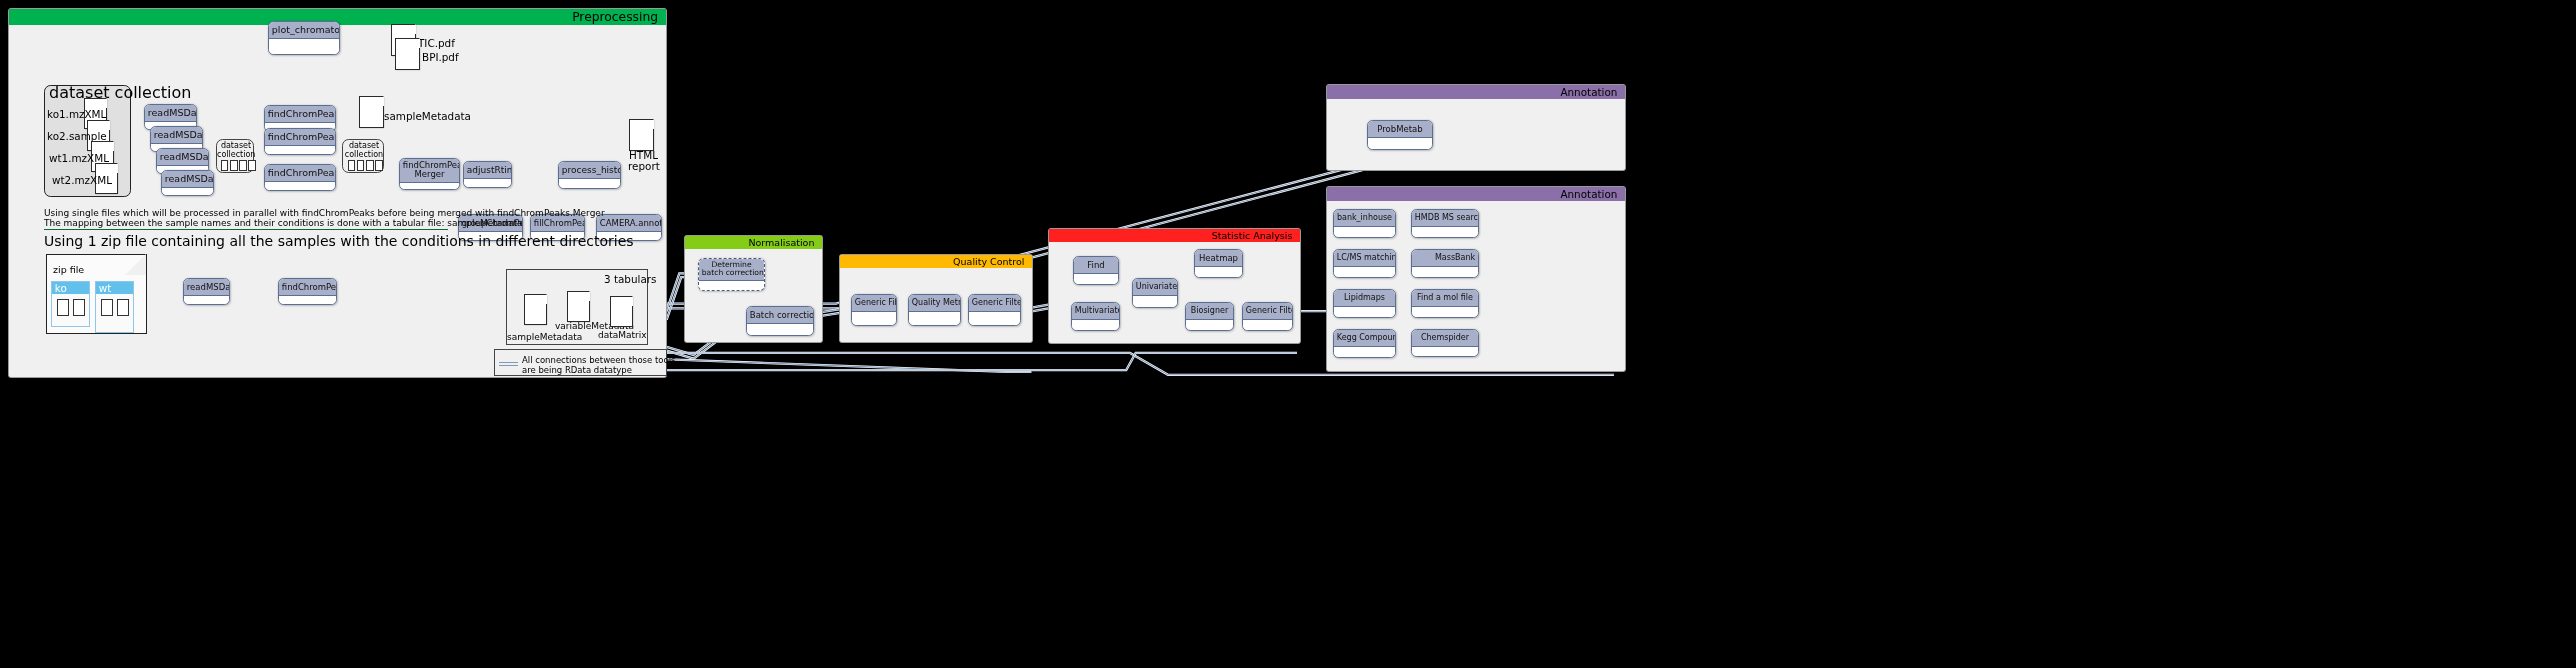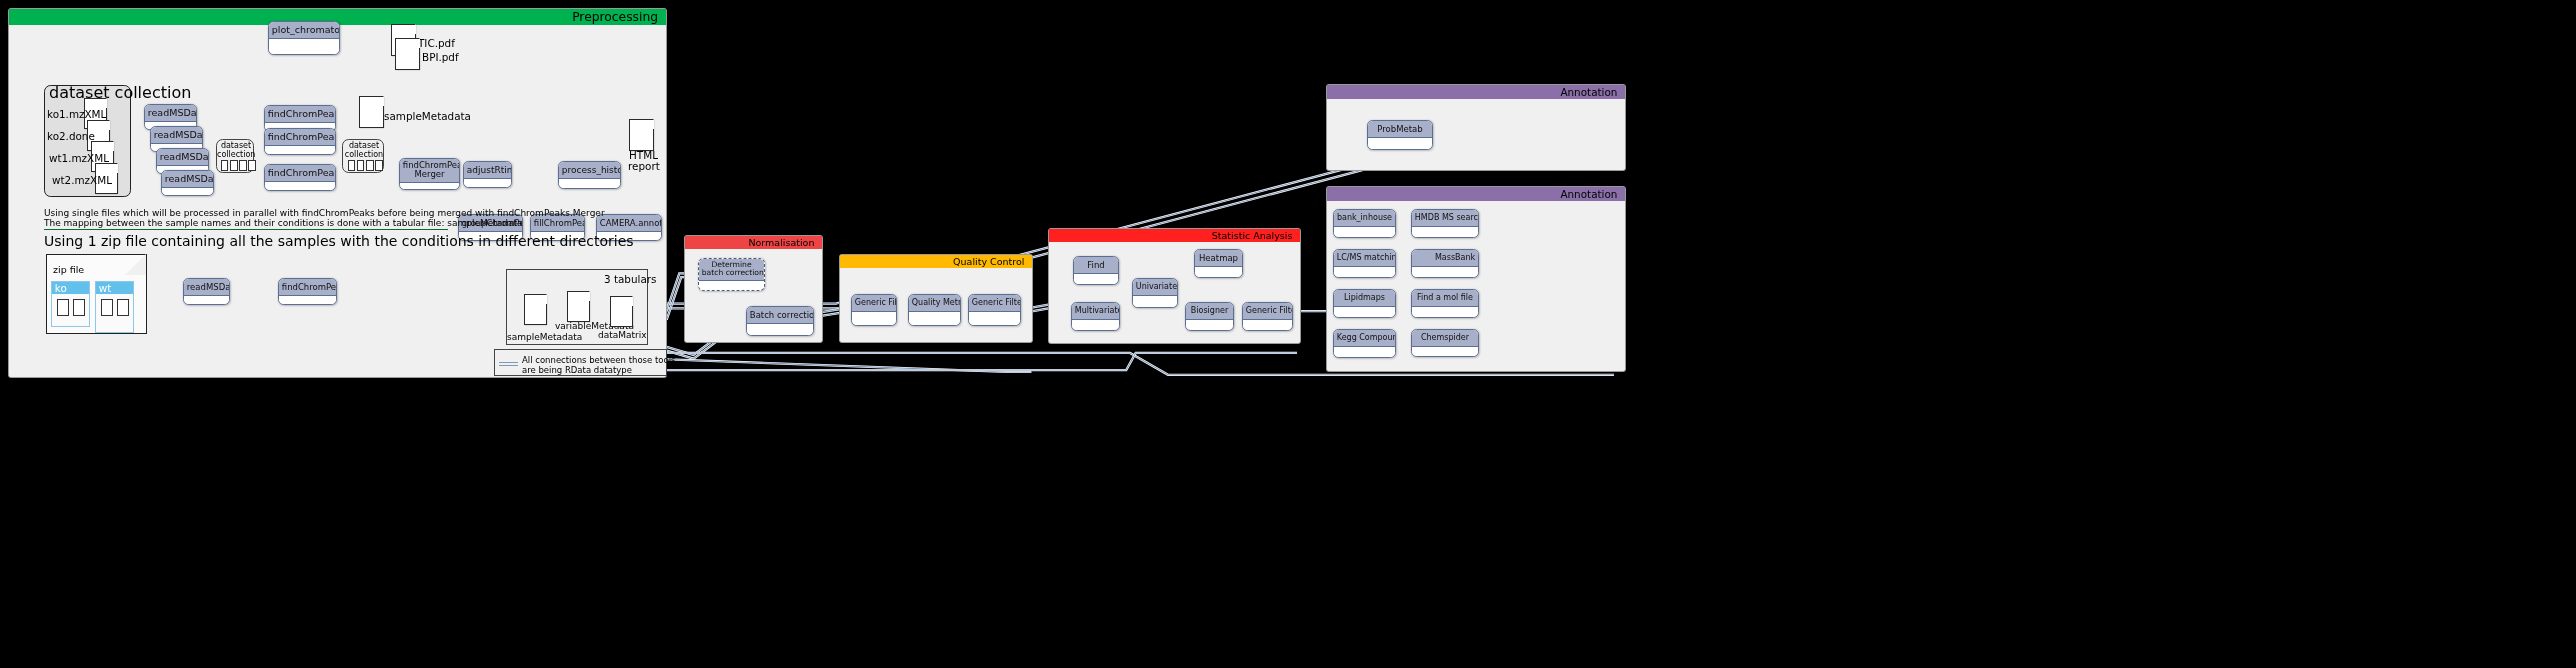--- a/index.html
+++ b/index.html
@@ -218,21 +218,21 @@
   <div class="panel" style="left:7.6px;top:7.6px;width:659px;height:370px;">
     <div class="panel-title" style="background:#00b14f;">Preprocessing</div>
   </div>
 
   <div class="collbox" style="left:44px;top:85px;width:87px;height:112px;"></div>
   <div class="lbl" style="left:49px;top:83px;font-size:16px;">dataset collection</div>
 
   <div class="fileicon" style="left:84px;top:98px;width:21px;height:28.5px;"></div>
   <div class="lbl" style="left:47px;top:108px;font-size:10.4px;">ko1.mzXML</div>
   <div class="fileicon" style="left:87px;top:120px;width:21px;height:28.5px;"></div>
-  <div class="lbl" style="left:47px;top:130px;font-size:10.4px;">ko2.done</div>
+  <div class="lbl" style="left:47px;top:130px;font-size:10.4px;">ko2.sample</div>
   <div class="fileicon" style="left:91px;top:141px;width:21px;height:28.5px;"></div>
   <div class="lbl" style="left:49px;top:152px;font-size:10.4px;">wt1.mzXML</div>
   <div class="fileicon" style="left:95px;top:163px;width:21px;height:28.5px;"></div>
   <div class="lbl" style="left:52px;top:174px;font-size:10.4px;">wt2.mzXML</div>
 
   <div class="tool" style="left:144px;top:104px;width:53px;height:26px;">
     <div class="hd" style="font-size:9.5px;">readMSData</div>
     <div class="bd" style="height:11.4px;"></div>
   </div>
   <div class="tool" style="left:150px;top:126px;width:53px;height:26px;">
@@ -370,21 +370,21 @@
   <div class="fileicon" style="left:610px;top:296px;width:21px;height:28.5px;"></div>
   <div class="lbl" style="left:598px;top:330px;font-size:9px;">dataMatrix</div>
 
   <div class="notebox" style="left:494px;top:349px;width:173px;height:26.6px;"></div>
   <div style="position:absolute;left:499px;top:362px;width:19px;height:0;border-top:0.9px solid #8099bb;"></div>
   <div style="position:absolute;left:499px;top:365px;width:19px;height:0;border-top:0.9px solid #8099bb;"></div>
   <div class="note-t" style="left:522px;top:354px;font-size:8.5px;">All connections between those tools</div>
   <div class="note-t" style="left:522px;top:364px;font-size:8.5px;">are being RData datatype</div>
 
   <div class="panel" style="left:684px;top:235px;width:139px;height:108px;">
-    <div class="panel-title" style="background:#ef4444;font-size:9.5px;height:13.3px;line-height:13.3px;">Normalisation</div>
+    <div class="panel-title" style="background:#84cc16;font-size:9.5px;height:13.3px;line-height:13.3px;">Normalisation</div>
   </div>
   <div class="tool dashed" style="left:698px;top:258px;width:67px;height:33px;">
     <div class="hd" style="font-size:7.6px;line-height:8.5px;border-bottom:none;padding-bottom:0;">Determine</div>
     <div class="hd" style="font-size:7.6px;line-height:8.5px;padding-top:0;">batch correction</div>
     <div class="bd" style="height:13.3px;"></div>
   </div>
   <div class="tool" style="left:746px;top:306px;width:68px;height:30px;">
     <div class="hd" style="font-size:8.5px;">Batch correction</div>
     <div class="bd" style="height:15px;"></div>
   </div>

